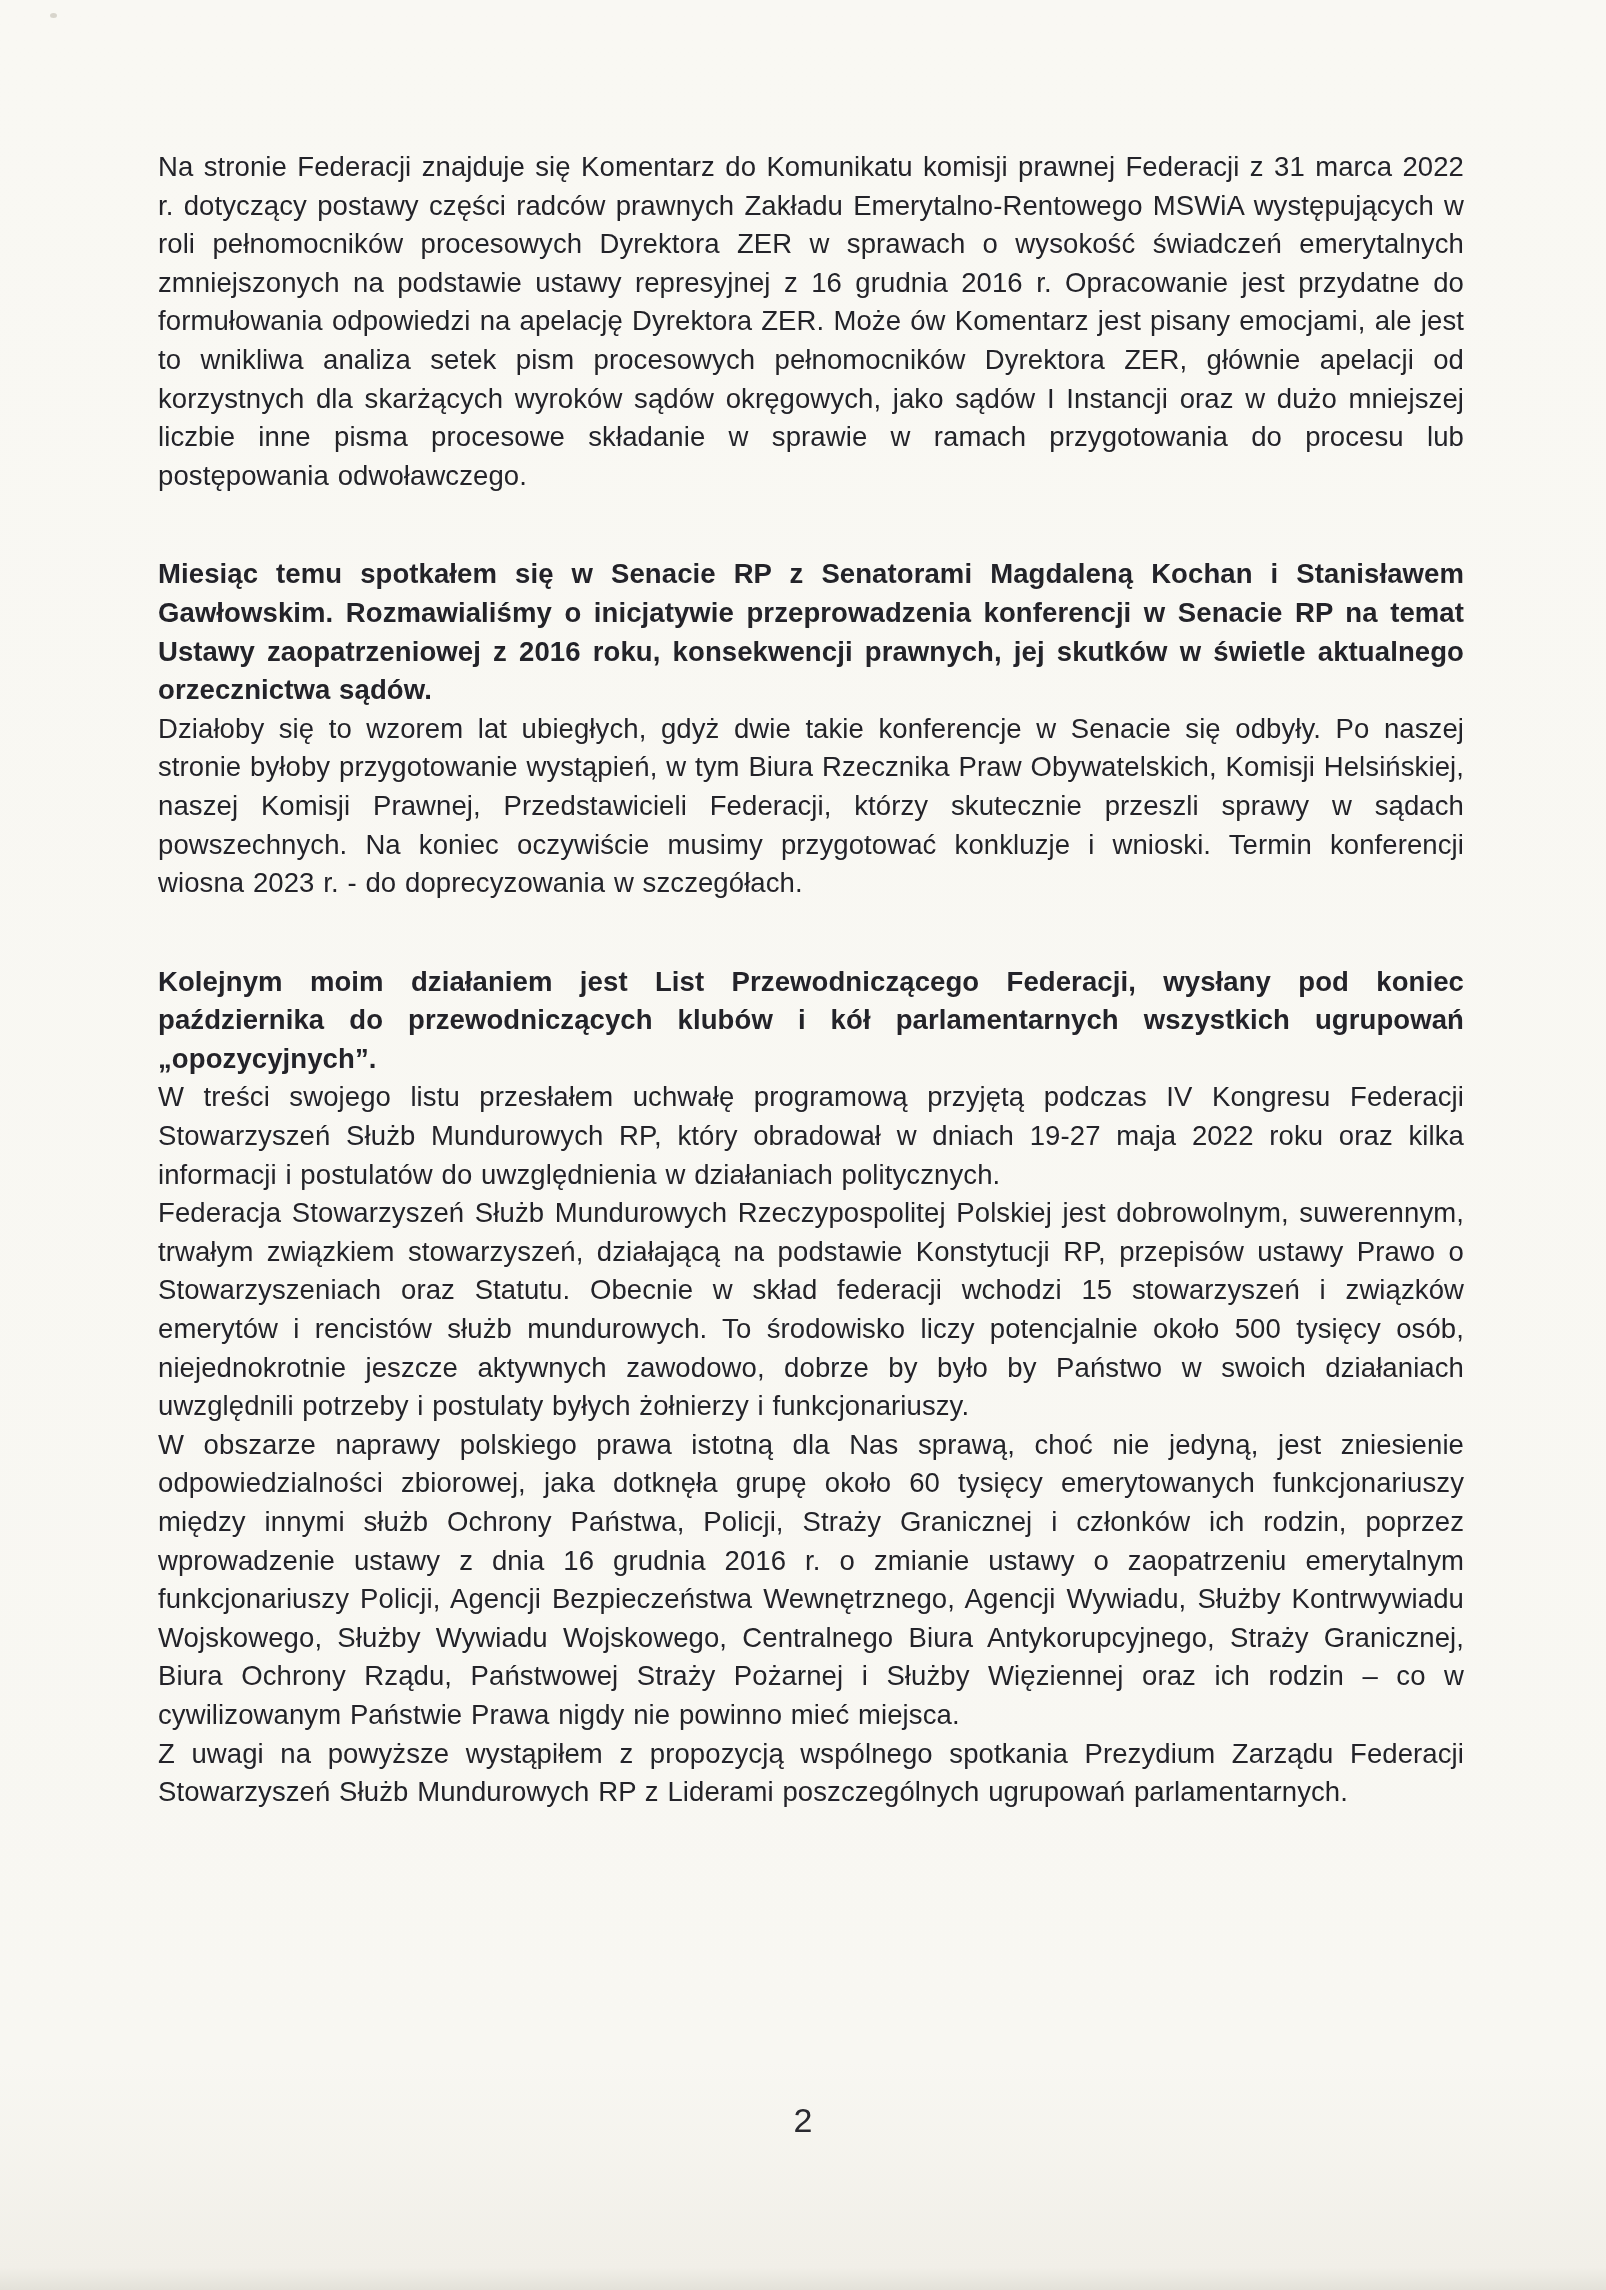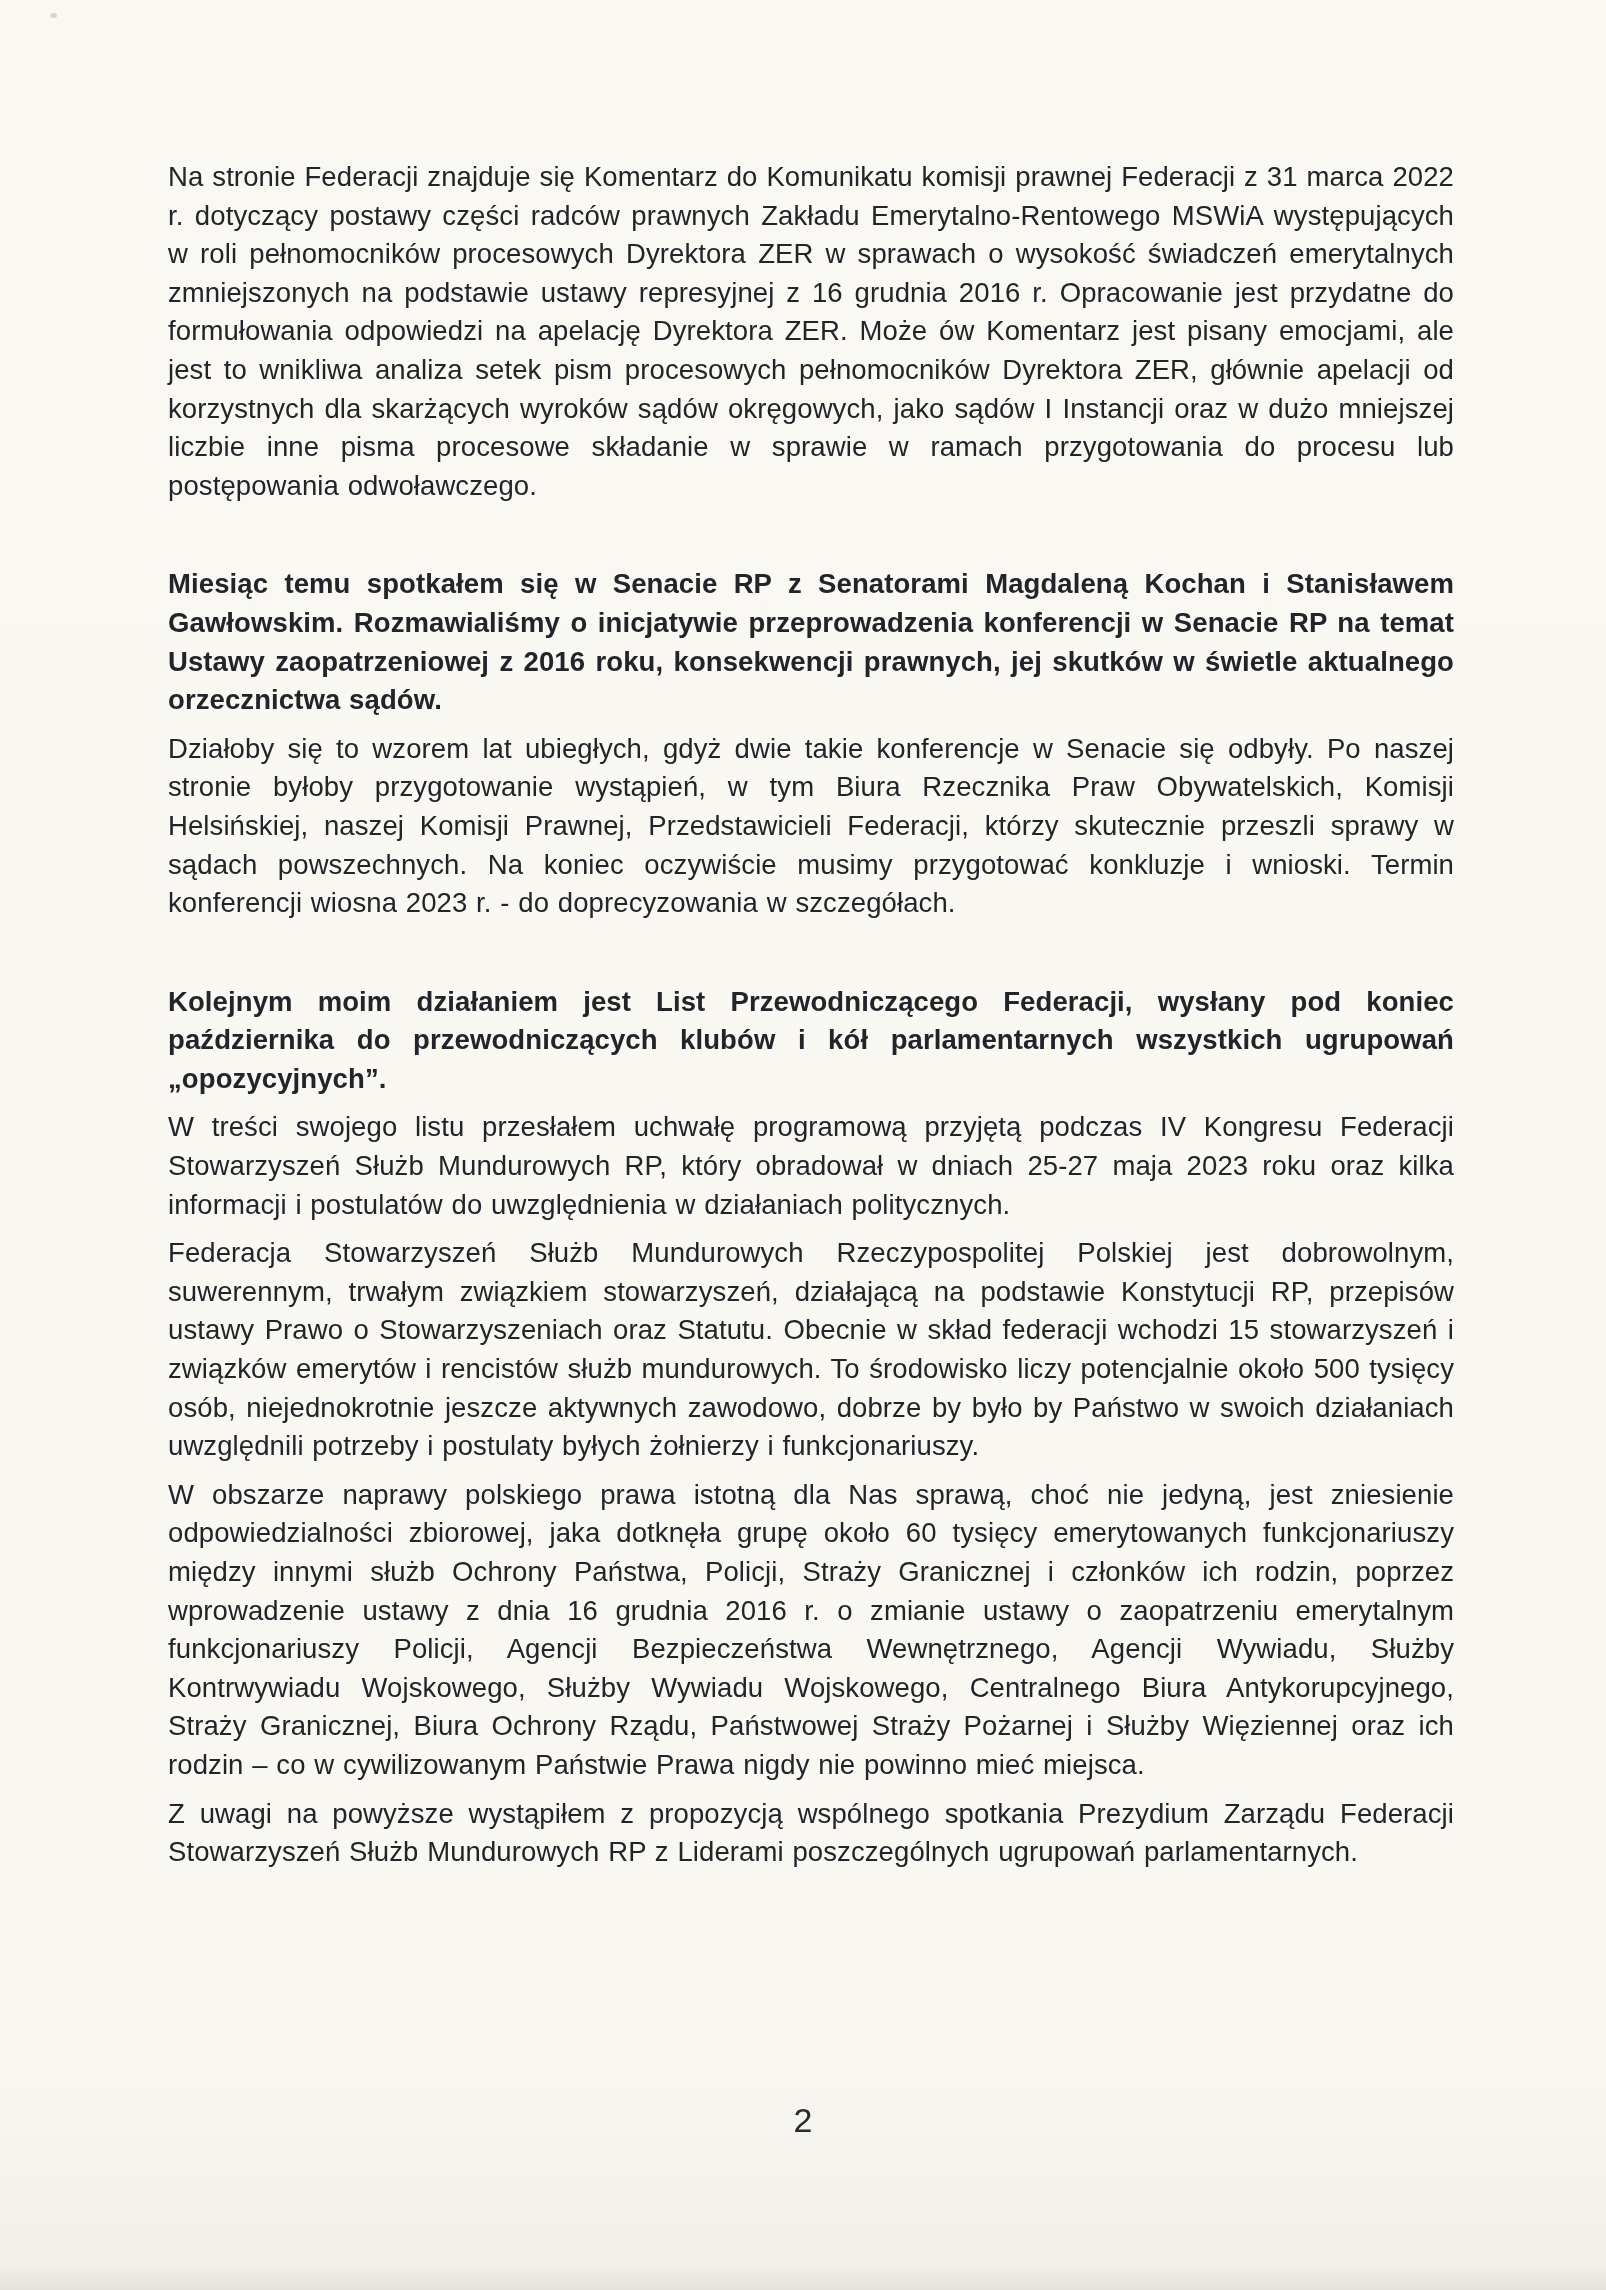--- a/index.html
+++ b/index.html
@@ -31,21 +31,21 @@
     background: #d8d5cc;
     border-radius: 50%;
   }
   .content {
     position: absolute;
     left: 158px;
     top: 148px;
     width: 1306px;
   }
   p.para {
-    margin: 10px;
+    margin: 0;
     font-size: 27.5px;
     line-height: 38.6px;
     text-align: justify;
     letter-spacing: 0.1px;
     word-spacing: 1px;
   }
   p.para.bold {
     font-weight: 700;
   }
   p.para.gap {
@@ -66,19 +66,19 @@
 <body>
 
 <div class="paper"></div>
 <div class="speck"></div>
 
 <div class="content">
   <p class="para">Na stronie Federacji znajduje się Komentarz do Komunikatu komisji prawnej Federacji z 31 marca 2022 r. dotyczący postawy części radców prawnych Zakładu Emerytalno-Rentowego MSWiA występujących w roli pełnomocników procesowych Dyrektora ZER w sprawach o wysokość świadczeń emerytalnych zmniejszonych na podstawie ustawy represyjnej z 16 grudnia 2016 r. Opracowanie jest przydatne do formułowania odpowiedzi na apelację Dyrektora ZER. Może ów Komentarz jest pisany emocjami, ale jest to wnikliwa analiza setek pism procesowych pełnomocników Dyrektora ZER, głównie apelacji od korzystnych dla skarżących wyroków sądów okręgowych, jako sądów I Instancji oraz w dużo mniejszej liczbie inne pisma procesowe składanie w sprawie w ramach przygotowania do procesu lub postępowania odwoławczego.</p>
   <p class="para bold gap">Miesiąc temu spotkałem się w Senacie RP z Senatorami Magdaleną Kochan i Stanisławem Gawłowskim. Rozmawialiśmy o inicjatywie przeprowadzenia konferencji w Senacie RP na temat Ustawy zaopatrzeniowej z 2016 roku, konsekwencji prawnych, jej skutków w świetle aktualnego orzecznictwa sądów.</p>
   <p class="para">Działoby się to wzorem lat ubiegłych, gdyż dwie takie konferencje w Senacie się odbyły. Po naszej stronie byłoby przygotowanie wystąpień, w tym Biura Rzecznika Praw Obywatelskich, Komisji Helsińskiej, naszej Komisji Prawnej, Przedstawicieli Federacji, którzy skutecznie przeszli sprawy w sądach powszechnych. Na koniec oczywiście musimy przygotować konkluzje i wnioski. Termin konferencji  wiosna 2023 r. - do doprecyzowania w szczegółach.</p>
   <p class="para bold gap">Kolejnym moim działaniem jest List Przewodniczącego Federacji, wysłany pod koniec października do przewodniczących klubów i kół parlamentarnych wszystkich ugrupowań „opozycyjnych”.</p>
-  <p class="para">W treści swojego listu przesłałem uchwałę programową przyjętą podczas IV Kongresu Federacji Stowarzyszeń Służb Mundurowych RP, który obradował w dniach 25-27 maja 2023 roku oraz kilka informacji i postulatów do uwzględnienia w działaniach politycznych.</p>
+  <p class="para">W treści swojego listu przesłałem uchwałę programową przyjętą podczas IV Kongresu Federacji Stowarzyszeń Służb Mundurowych RP, który obradował w dniach 19-27 maja 2022 roku oraz kilka informacji i postulatów do uwzględnienia w działaniach politycznych.</p>
   <p class="para">Federacja Stowarzyszeń Służb Mundurowych Rzeczypospolitej Polskiej jest dobrowolnym, suwerennym, trwałym związkiem stowarzyszeń, działającą na podstawie Konstytucji RP, przepisów ustawy Prawo o Stowarzyszeniach oraz Statutu. Obecnie w skład federacji wchodzi 15 stowarzyszeń i związków emerytów i rencistów służb mundurowych. To środowisko liczy potencjalnie około 500 tysięcy osób, niejednokrotnie jeszcze aktywnych zawodowo, dobrze by było by Państwo w swoich działaniach uwzględnili potrzeby i postulaty byłych żołnierzy i funkcjonariuszy.</p>
   <p class="para">W obszarze naprawy polskiego prawa istotną dla Nas sprawą, choć nie jedyną, jest zniesienie odpowiedzialności zbiorowej, jaka dotknęła grupę około 60 tysięcy emerytowanych funkcjonariuszy między innymi służb Ochrony Państwa, Policji, Straży Granicznej i członków ich rodzin, poprzez wprowadzenie ustawy z dnia 16 grudnia 2016 r. o zmianie ustawy o zaopatrzeniu emerytalnym funkcjonariuszy Policji, Agencji Bezpieczeństwa Wewnętrznego, Agencji Wywiadu, Służby Kontrwywiadu Wojskowego, Służby Wywiadu Wojskowego, Centralnego Biura Antykorupcyjnego, Straży Granicznej, Biura Ochrony Rządu, Państwowej Straży Pożarnej i Służby Więziennej oraz ich rodzin – co w cywilizowanym Państwie Prawa nigdy nie powinno mieć miejsca.</p>
   <p class="para">Z uwagi na powyższe wystąpiłem z propozycją wspólnego spotkania Prezydium Zarządu Federacji Stowarzyszeń Służb Mundurowych RP z Liderami poszczególnych ugrupowań parlamentarnych.</p>
 </div>
 
 <div class="page-number">2</div>
 
 </body></html>

